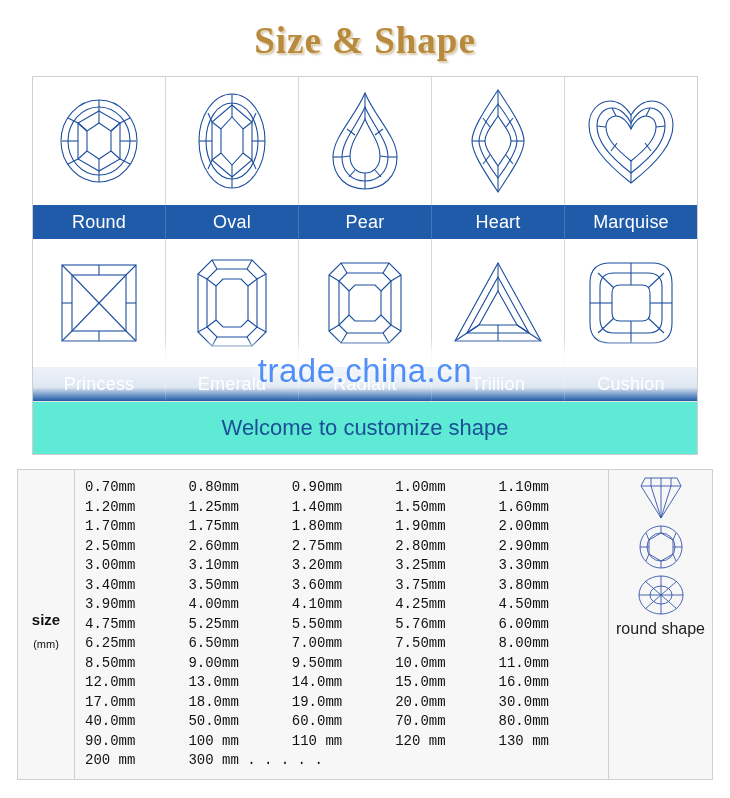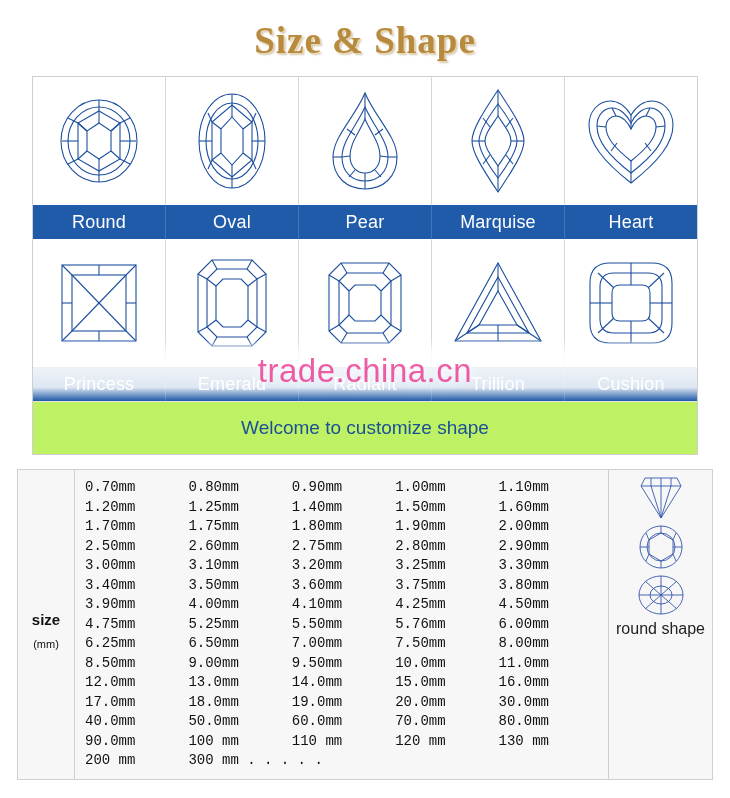--- a/index.html
+++ b/index.html
@@ -75,43 +75,43 @@
     border-right: 1px solid #3c78bd;
     box-sizing: border-box;
     letter-spacing: 0.2px;
   }
   .label-cell:last-child { border-right: none; }
   .welcome-row {
     height: 52px;
     display: flex;
     align-items: center;
     justify-content: center;
-    background: #bef264;
-    font-size: 19px;
+    background: #5eead4;
+    font-size: 22px;
     color: #1b4f96;
     border-top: 1px solid #e2e2e2;
   }
 
   
   .watermark {
     position: absolute;
     left: 0;
     right: 0;
     top: 268px;
     height: 52px;
     display: flex;
     align-items: center;
     justify-content: center;
     pointer-events: none;
     z-index: 5;
   }
   .watermark-text {
     font-family: "Liberation Sans", sans-serif;
     font-size: 33px;
-    color: #ec4899;
+    color: #3b82f6;
     opacity: 0.88;
     letter-spacing: 0.5px;
     text-shadow: 0 0 7px rgba(255,255,255,0.95), 0 0 14px rgba(255,255,255,0.9);
   }
   .wm-band {
     position: absolute;
     left: 0;
     right: 0;
     top: 262px;
     height: 62px;
@@ -303,22 +303,22 @@
             <line x1="68" y1="58" x2="62" y2="50"></line>
           </g>
         </svg>
       </div>
     </div>
 
     <div class="label-row">
       <div class="label-cell">Round</div>
       <div class="label-cell">Oval</div>
       <div class="label-cell">Pear</div>
+      <div class="label-cell">Heart</div>
       <div class="label-cell">Marquise</div>
-      <div class="label-cell">Heart</div>
     </div>
 
     <div class="shape-row">
       <div class="shape-cell">
         <svg width="98" height="100" viewBox="0 0 98 100">
           <g fill="none" stroke="#1d4f9e" stroke-width="1.1">
             <rect x="12" y="12" width="74" height="76"></rect>
             <rect x="22" y="22" width="54" height="56"></rect>
             <line x1="12" y1="12" x2="22" y2="22"></line>
             <line x1="86" y1="12" x2="76" y2="22"></line>

